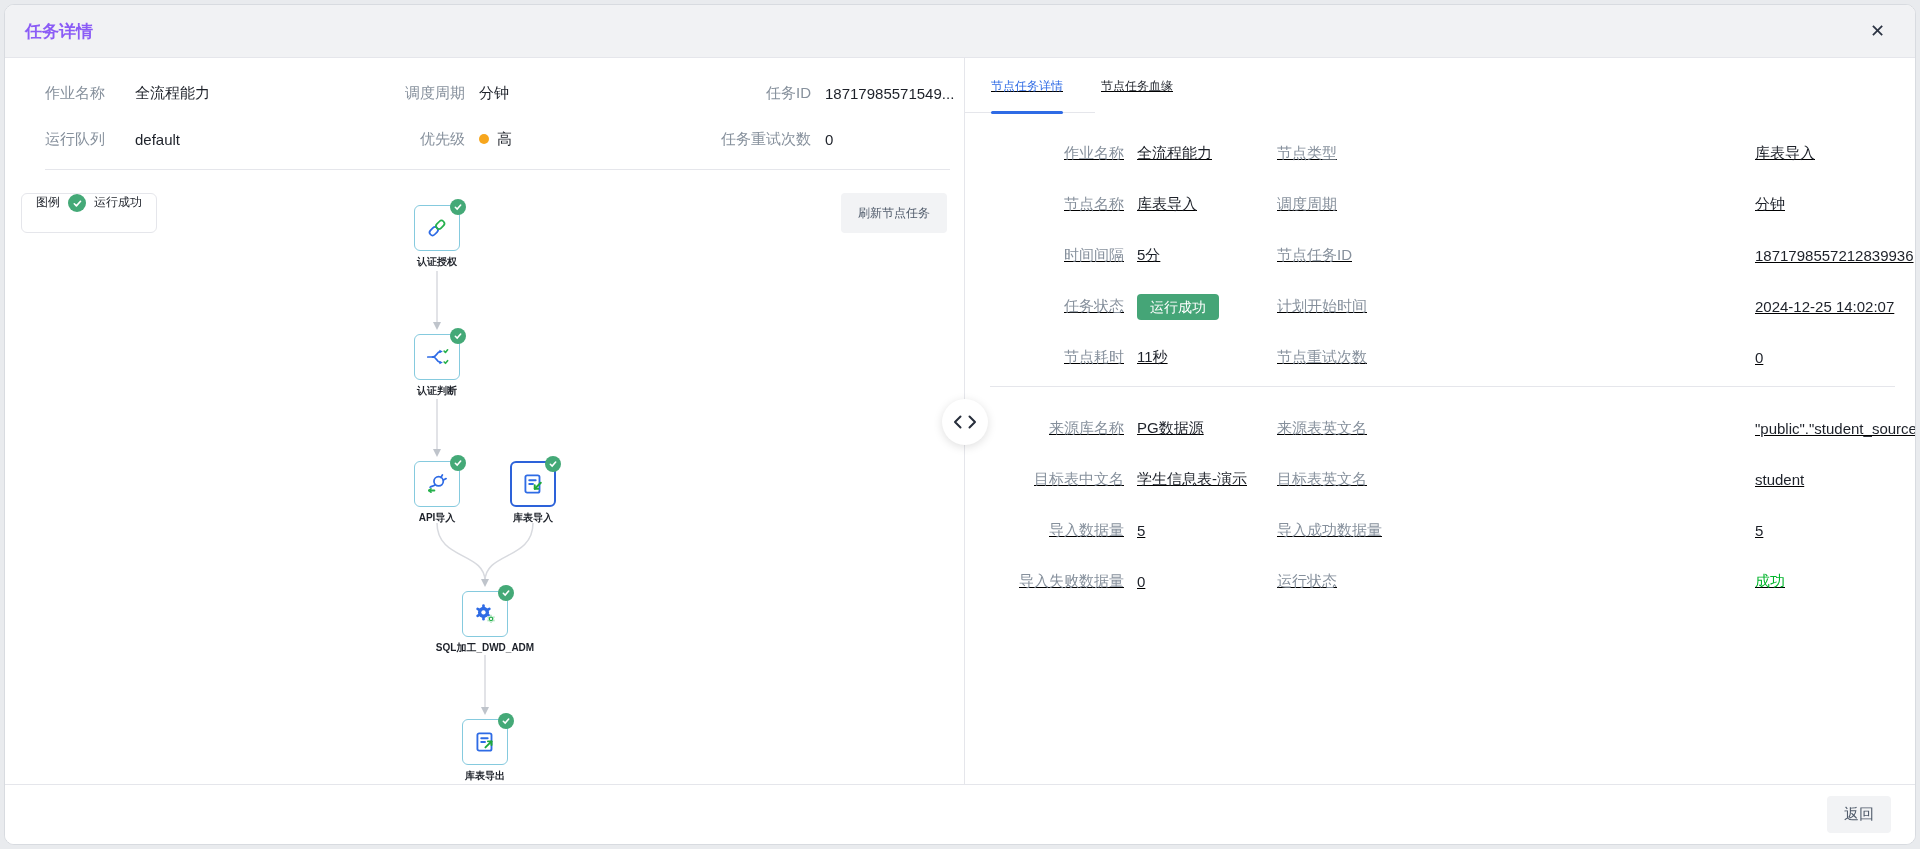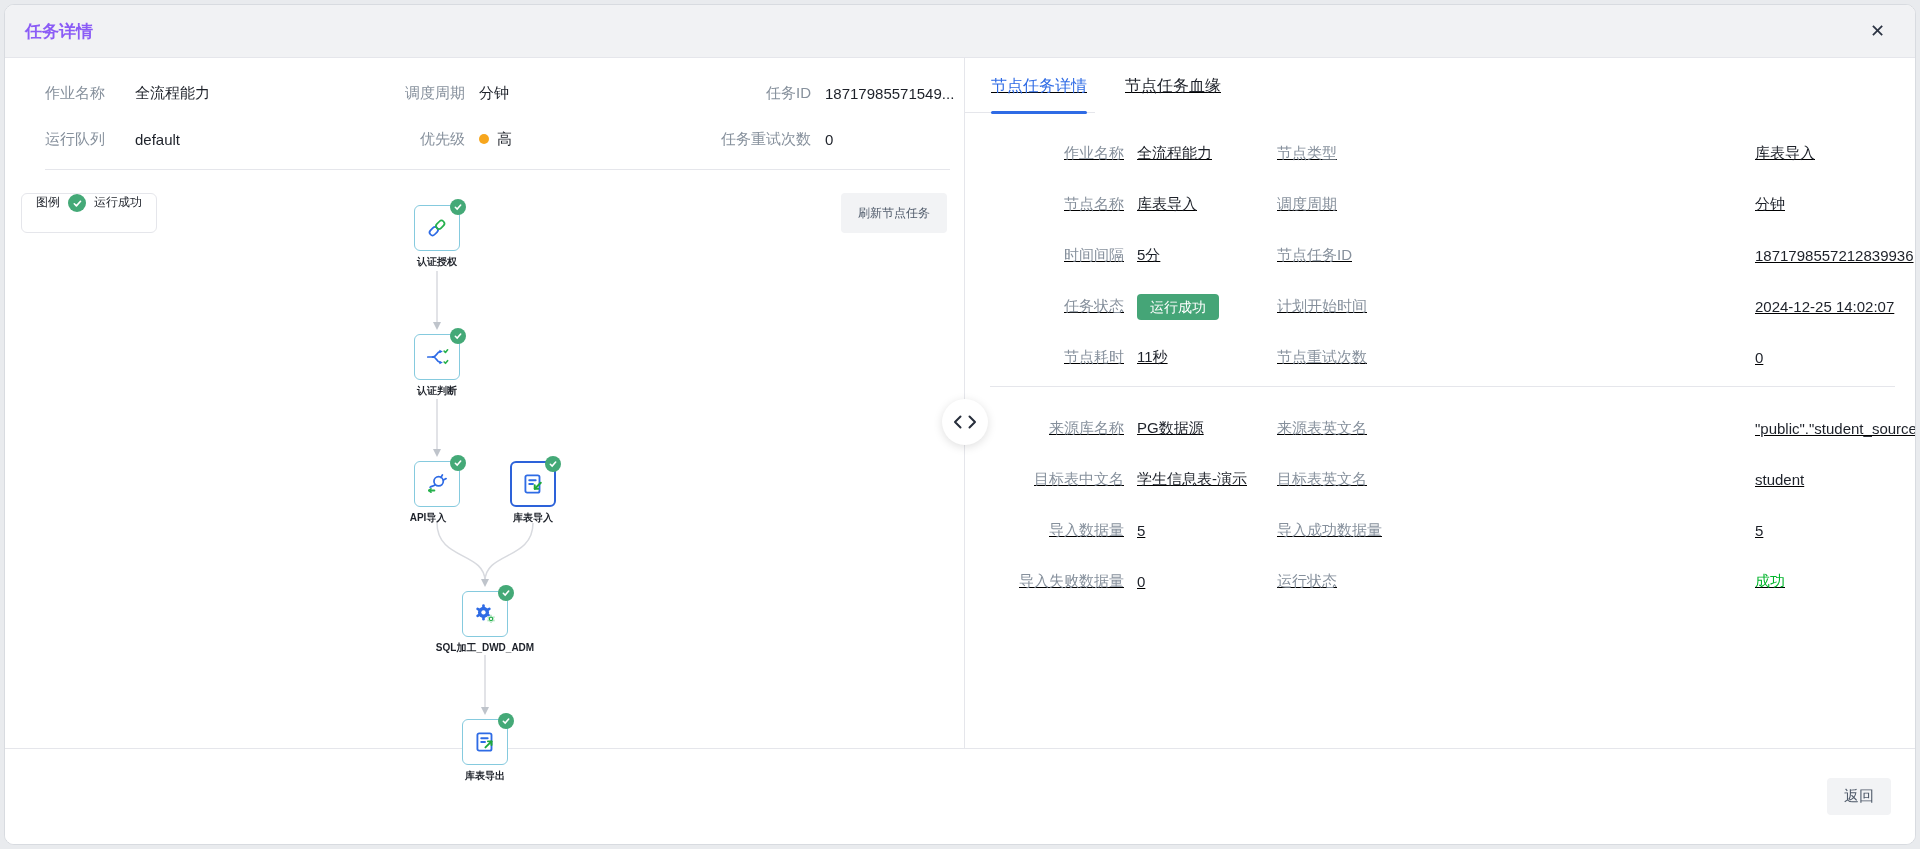--- a/index.html
+++ b/index.html
@@ -44,38 +44,38 @@
     background:#44a977; display:flex; align-items:center; justify-content:center; }
   .node-label { position:absolute; width:140px; text-align:center; font-size:10px; font-weight:bold;
     color:#1d2129; }
   
   .handle { position:absolute; left:-23px; top:341px; width:46px; height:46px; background:#fff;
     border-radius:50%; box-shadow:0 2px 10px rgba(0,0,0,.13); display:flex; align-items:center;
     justify-content:center; gap:4px; z-index:5; }
   .handle .chev { cursor:pointer; display:flex; align-items:center; }
   
   .tabs { position:relative; height:56px; display:flex; align-items:center; padding-left:26px; gap:38px; }
-  .tab { font-size:16px; color:#1d2129; cursor:pointer; position:relative; height:100%;
+  .tab { font-size:12px; color:#1d2129; cursor:pointer; position:relative; height:100%;
     display:flex; align-items:center; }
   .tab.active { color:#2f6be5; }
   .tab.active:after { content:""; position:absolute; left:0; right:0; bottom:0; height:3px;
     background:#2f6be5; border-radius:2px; }
   .tabs:before { content:""; position:absolute; left:0; bottom:1px; width:130px; height:1px; background:#e5e6eb; }
   
   .details { padding:14px 20px 0 0; }
   .drow { display:grid; grid-template-columns:172px minmax(0,1fr) 478px minmax(0,1fr); height:51px;
     align-items:center; font-size:15px; }
   .drow .lab { text-align:right; padding-right:13px; }
   .drow .lab2 { grid-column:3; text-align:left; padding-right:13px; }
   .sec-divider { margin:3px 20px 2px 25px; border-top:1px solid #e5e6eb; }
   .badge-success { display:inline-block; background:#45a577; color:#fff; font-size:14px;
     padding:6px 13px; border-radius:4px; line-height:1; }
   .txt-success { color:#00b42a; }
   
-  .ft { flex:0 0 auto; height:96px; border-top:1px solid #e5e6eb; display:flex; align-items:center;
+  .ft { flex:0 0 auto; height:60px; border-top:1px solid #e5e6eb; display:flex; align-items:center;
     justify-content:flex-end; padding-right:24px; background:#fff; }
   .back-btn { background:#f2f3f5; border:none; border-radius:4px; color:#4e5969; font-size:15px;
     padding:9px 17px; font-family:inherit; cursor:pointer; }
 </style>
 </head>
 <body>
 
 <div class="dialog">
 
   <div class="hd">
@@ -186,21 +186,21 @@
             <path d="M9.6,18 h-5"></path>
             <path d="M4.6,18 l1.8,-1.5 M4.6,18 l1.8,1.5"></path>
           </g>
         </svg>
         <span class="node-badge">
           <svg width="10" height="10" viewBox="0 0 12 12">
               <path d="M2.8,6.3 l2.2,2.2 4.2,-4.8" stroke="#fff" stroke-width="1.9" fill="none" stroke-linecap="round"></path>
             </svg>
         </span>
       </div>
-      <div class="node-label" style="left:353px; top:453px;">API导入</div>
+      <div class="node-label" style="left:362px; top:453px;">API导入</div>
 
       <div class="node selected" style="left:505px; top:403px;">
         <svg width="26" height="26" viewBox="0 0 24 24">
           <g fill="none" stroke="#2e6be5" stroke-width="1.7" stroke-linecap="round">
             <rect x="5" y="4" width="13" height="16" rx="1.6"></rect>
             <path d="M8.5,8.5 h6"></path>
               <path d="M8.5,12 h3.5"></path>
           </g>
           <g fill="none" stroke="#1ea83c" stroke-width="1.8" stroke-linecap="round" stroke-linejoin="round">
             <path d="M19.2,10.8 l-5.6,5.6"></path>

